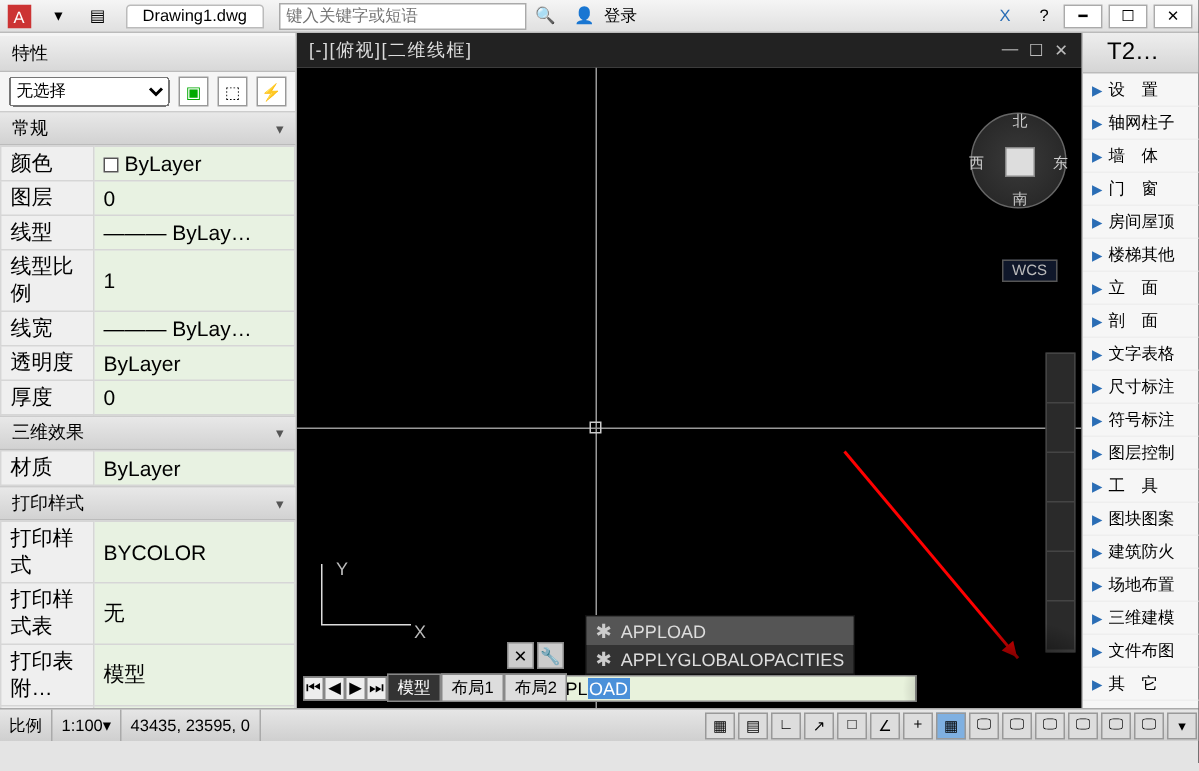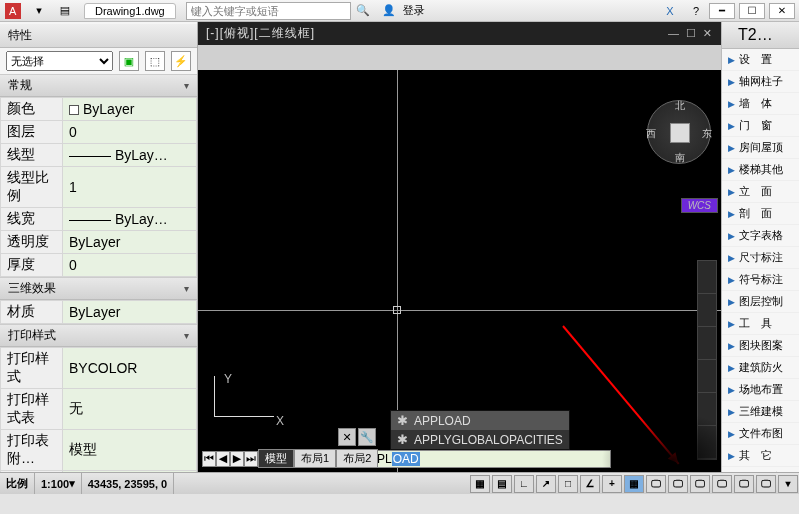--- a/index.html
+++ b/index.html
@@ -24,38 +24,38 @@
 .sel-row .mini{ width:20px;height:20px;border:1px solid #999;background:#fff;display:flex;align-items:center;justify-content:center;cursor:pointer;font-size:11px;}
 .section-head { background:linear-gradient(#e8e8e8,#d2d2d2); padding:2px 8px; font-size:12px; border-top:1px solid #ccc; border-bottom:1px solid #bbb; display:flex; align-items:center; justify-content:space-between;}
 .section-head .chev{font-size:10px;color:#555;}
 table.props { width:100%; border-collapse:collapse; font-size:14px; }
 table.props td { border:1px solid #d6d6d6; padding:2px 6px; height:18px; }
 table.props td:first-child { width:62px; background:#efefef; }
 table.props td:nth-child(2){ background:#e8f2e2; }
 .swatch{display:inline-block;width:10px;height:10px;border:1px solid #555;background:#fff;vertical-align:middle;margin-right:4px;}
 
 
-.center { flex:1; background:#d0d0d0; display:flex; flex-direction:column; position:relative;gap:25px; }
+.center { flex:1; background:#d0d0d0; display:flex; flex-direction:column; position:relative; }
 .dwg-header { background:#222; color:#ddd; font-size:12px; padding:3px 8px; display:flex; align-items:center; justify-content:space-between; letter-spacing:1px;}
 .dwg-header .hicons{display:flex;gap:6px;font-size:11px;color:#bbb;}
 .canvas { flex:1; background:#000; position:relative; overflow:hidden; }
 .crosshair-v{position:absolute;top:0;bottom:0;left:199px;width:1px;background:#999;}
 .crosshair-h{position:absolute;left:0;right:0;top:240px;height:1px;background:#999;}
 .cursor-box{position:absolute;left:195px;top:236px;width:8px;height:8px;border:1px solid #ccc;}
 .axis{position:absolute;left:16px;bottom:58px;color:#bbb;font-size:12px;}
 .axis .y{position:absolute;left:10px;top:-42px;}
 .axis .x{position:absolute;left:62px;top:0;}
 .axis .line-v{position:absolute;left:0;top:-38px;width:1px;height:40px;background:#ddd;}
 .axis .line-h{position:absolute;left:0;top:2px;width:60px;height:1px;background:#ddd;}
 
 .compass{position:absolute;top:30px;right:10px;width:64px;height:64px;border:1px solid #666;border-radius:50%;background:radial-gradient(#3a3a3a,#222);color:#ccc;font-size:10px;}
 .compass span{position:absolute;}
 .compass .n{top:-2px;left:27px;} .compass .s{bottom:-2px;left:27px;} .compass .w{left:-2px;top:26px;} .compass .e{right:-2px;top:26px;}
 .compass .cube{position:absolute;top:22px;left:22px;width:20px;height:20px;background:#ddd;border:1px solid #888;}
-.wcs{position:absolute;top:128px;right:3px;color:#bbb;border:1px solid #555;padding:1px 6px;font-size:10px;background:#6d28d9;font-style:italic;}
+.wcs{position:absolute;top:128px;right:16px;color:#bbb;border:1px solid #555;padding:1px 6px;font-size:10px;background:#0f172a;}
 .navwheel{position:absolute;top:190px;right:4px;width:20px;height:200px;background:#2a2a2a;border:1px solid #444;display:flex;flex-direction:column;}
 .navwheel div{flex:1;border-bottom:1px solid #444;}
 
 .arrow-line{position:absolute;left:365px;top:255px;width:180px;height:2px;background:red;transform:rotate(50deg);transform-origin:left center;}
 .arrow-line::after{content:"";position:absolute;right:-4px;top:-4px;border:5px solid transparent;border-left:10px solid red;}
 
 
 .cmd-popup{position:absolute;left:192px;bottom:22px;background:#333;color:#ddd;border:1px solid #111;font-size:12px;}
 .cmd-popup .row{display:flex;align-items:center;gap:6px;padding:2px 6px;}
 .cmd-popup .row.hl{background:#555;}
@@ -76,21 +76,21 @@
 .blob{position:absolute;bottom:0;right:0;width:120px;height:60px;background:radial-gradient(ellipse at 60% 80%, rgba(0,0,0,.9), rgba(0,0,0,0) 70%);pointer-events:none;}
 
 
 .right{width:78px;background:#f6f6f6;border-left:1px solid #bbb;display:flex;flex-direction:column;}
 .right .tpanel-title{background:linear-gradient(#eee,#d5d5d5);padding:4px 16px;font-size:16px;border-bottom:1px solid #bbb;}
 .right .items{overflow-y:auto;flex:1;}
 .right .item{display:flex;align-items:center;gap:4px;padding:3px 6px;border-bottom:1px solid #eee;cursor:pointer;}
 .right .item .tri{color:#2a6db5;font-size:9px;}
 
 
-.status{height:22px;background:linear-gradient(#e6e6e6,#cfcfcf);border-top:1px solid #aaa;display:flex;align-items:center;font-size:11px;font-weight:bold;}
+.status{height:22px;background:linear-gradient(#e6e6e6,#cfcfcf);border-top:1px solid #aaa;display:flex;align-items:center;font-size:11px;}
 .status .cell{padding:0 6px;border-right:1px solid #aaa;height:100%;display:flex;align-items:center;}
 .status .spacer{flex:1;}
 .status .sbtn{width:20px;height:18px;border:1px solid #999;margin:0 1px;background:#ddd;display:flex;align-items:center;justify-content:center;font-size:10px;cursor:pointer;}
 .status .sbtn.blue{background:#7fb0e1;}
 </style>
 </head>
 <body>
 
 <div class="topbar">
   <div class="icon-btn">

